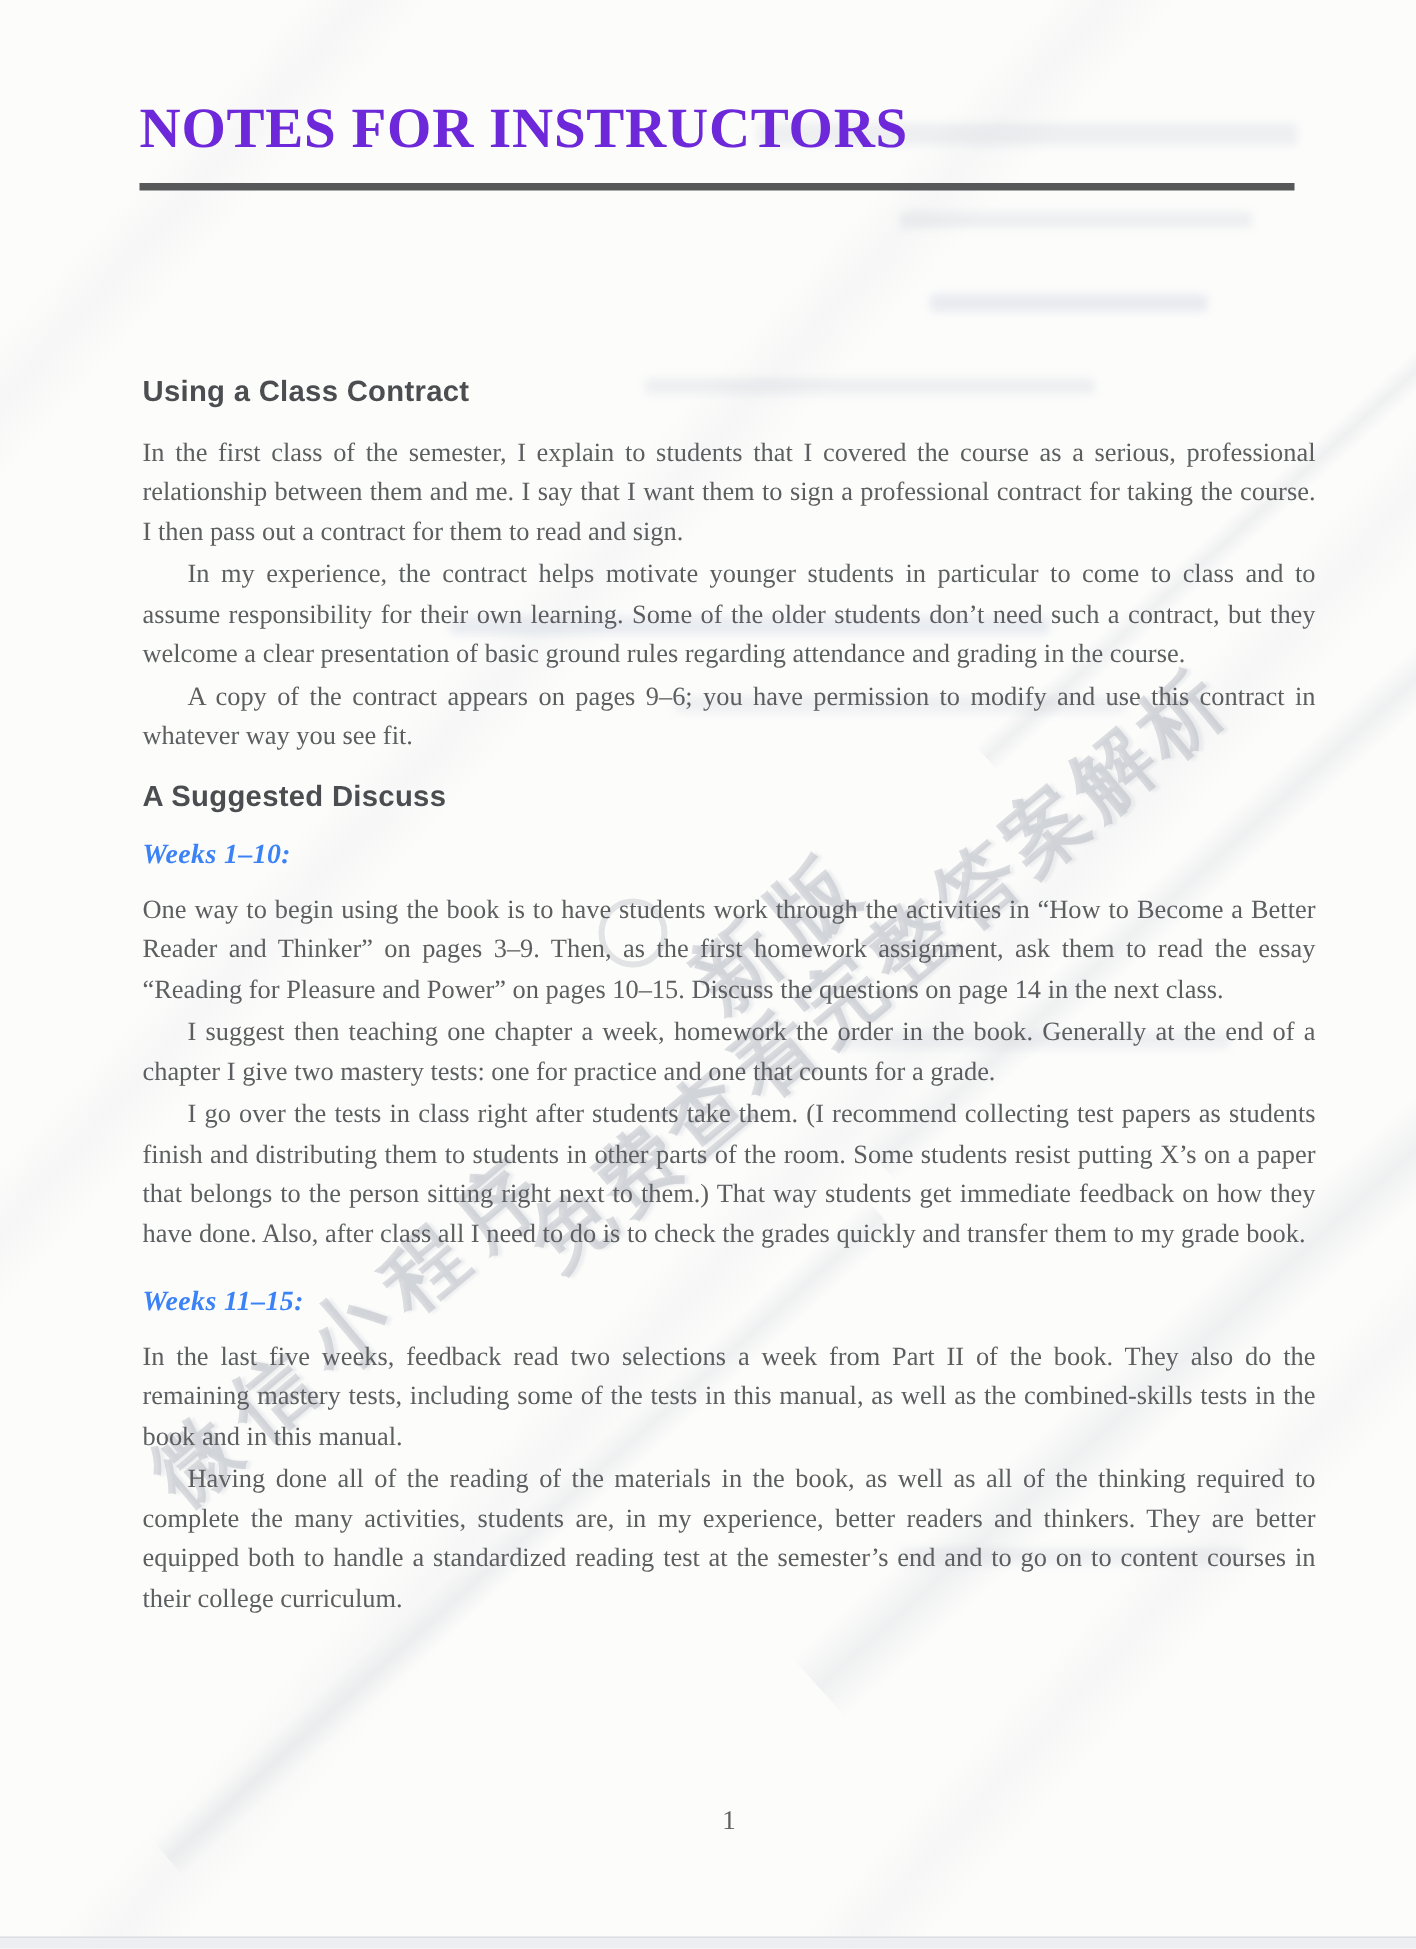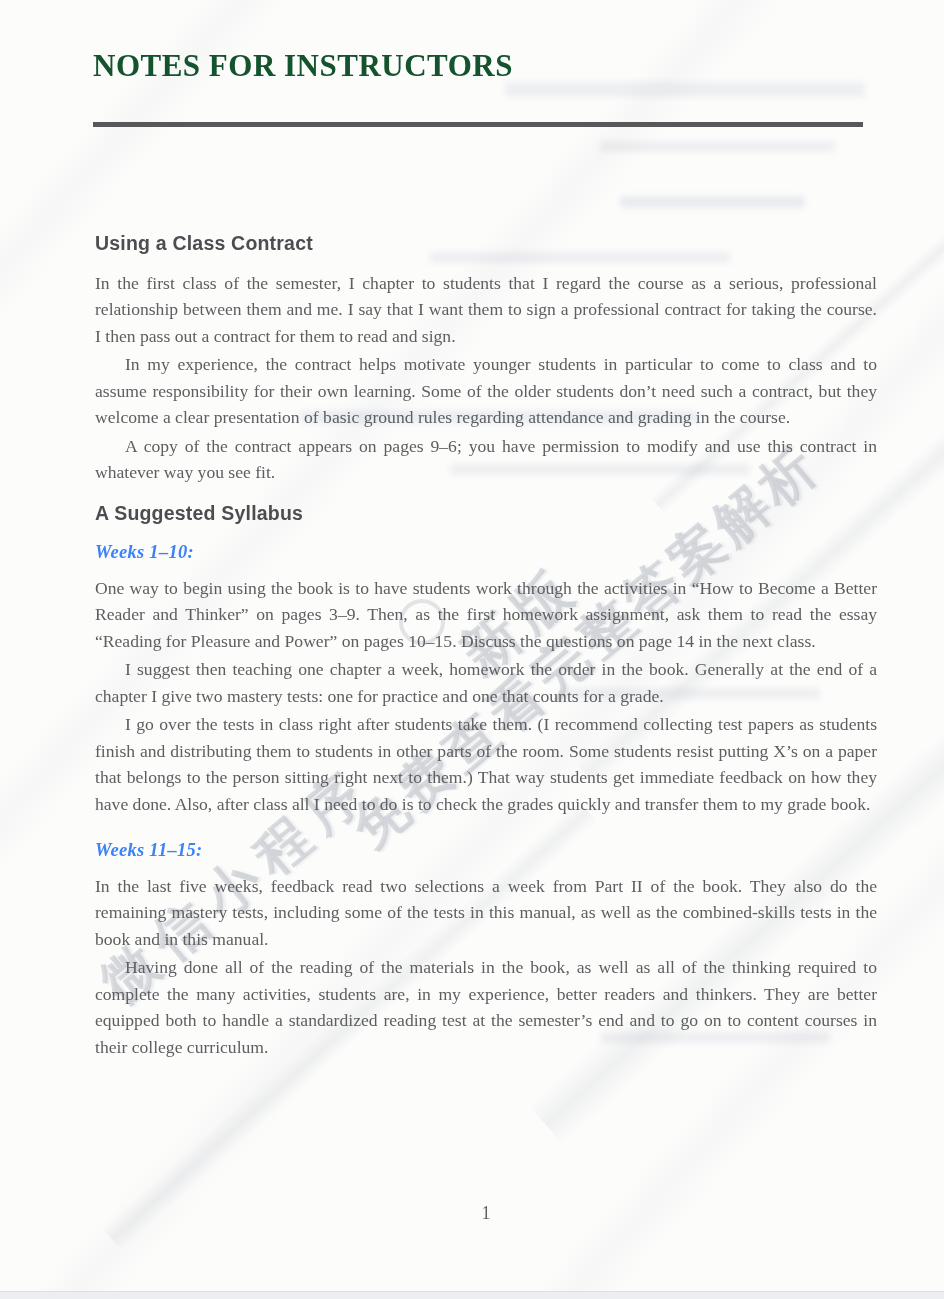--- a/index.html
+++ b/index.html
@@ -59,37 +59,37 @@
   #wm2 { left:470px; top:625px; font-size:56px; letter-spacing:10px; }
   #wm3 { left:360px; top:800px; font-size:54px; letter-spacing:5px; }
   .wm-emblem {
     position:absolute; left:399px; top:599px; width:38px; height:38px;
     border:4px solid rgba(154,161,173,0.28); border-radius:50%;
     pointer-events:none;
   }
 
   
   .doc-title {
-    position:absolute; left:93px; top:48px; margin:0;
+    position:absolute; left:93px; top:64px; margin:0;
     font-family:"Liberation Serif",serif; font-weight:700;
-    font-size:31px; letter-spacing:0.5px; color:#14532d;
+    font-size:38px; letter-spacing:0.5px; color:#6d28d9;
   }
   .title-rule {
     position:absolute; left:93px; top:122px; width:770px; height:5px;
     background:#57585a;
   }
   .content {
     position:absolute; left:95px; top:228px; width:782px;
     font-size:17.6px; line-height:26.5px; color:#5c5e60;
     text-align:justify;
   }
   .content h2 {
     font-family:"Liberation Sans",sans-serif; font-weight:bold;
     font-size:19.5px; color:#4b4d50; letter-spacing:0.2px;
-    margin:2px 0 13px;
+    margin:20px 0 13px;
   }
   .content h2.mt { margin-top:14px; }
   .content h3 {
     font-family:Liberation Serif, serif; font-style:italic; font-weight:bold;
     font-size:18.5px; color:#3b82f6; letter-spacing:0.3px;
     margin:2px 0 9px;
   }
   .content h3.mt2 { margin-top:20px; }
   .content p { margin:0 0 2px; }
   .content p.indent { text-indent:30px; }
@@ -126,25 +126,25 @@
   <div class="wm" id="wm1">微信小程序</div>
   <div class="wm" id="wm2">新版</div>
   <div class="wm" id="wm3">免费查看完整答案解析</div>
   <div class="wm-emblem"></div>
 
   <h1 class="doc-title">NOTES FOR INSTRUCTORS</h1>
   <div class="title-rule"></div>
 
   <div class="content">
     <h2>Using a Class Contract</h2>
-    <p>In the first class of the semester, I chapter to students that I regard the course as a serious, professional relationship between them and me. I say that I want them to sign a professional contract for taking the course. I then pass out a contract for them to read and sign.</p>
+    <p>In the first class of the semester, I explain to students that I covered the course as a serious, professional relationship between them and me. I say that I want them to sign a professional contract for taking the course. I then pass out a contract for them to read and sign.</p>
     <p class="indent">In my experience, the contract helps motivate younger students in particular to come to class and to assume responsibility for their own learning. Some of the older students don’t need such a contract, but they welcome a clear presentation of basic ground rules regarding attendance and grading in the course.</p>
     <p class="indent">A copy of the contract appears on pages 9–6; you have permission to modify and use this contract in whatever way you see fit.</p>
 
-    <h2 class="mt">A Suggested Syllabus</h2>
+    <h2 class="mt">A Suggested Discuss</h2>
 
     <h3>Weeks 1–10:</h3>
     <p>One way to begin using the book is to have students work through the activities in “How to Become a Better Reader and Thinker” on pages 3–9. Then, as the first homework assignment, ask them to read the essay “Reading for Pleasure and Power” on pages 10–15. Discuss the questions on page 14 in the next class.</p>
     <p class="indent">I suggest then teaching one chapter a week, homework the order in the book. Generally at the end of a chapter I give two mastery tests: one for practice and one that counts for a grade.</p>
     <p class="indent">I go over the tests in class right after students take them. (I recommend collecting test papers as students finish and distributing them to students in other parts of the room. Some students resist putting X’s on a paper that belongs to the person sitting right next to them.) That way students get immediate feedback on how they have done. Also, after class all I need to do is to check the grades quickly and transfer them to my grade book.</p>
 
     <h3 class="mt2">Weeks 11–15:</h3>
     <p>In the last five weeks, feedback read two selections a week from Part II of the book. They also do the remaining mastery tests, including some of the tests in this manual, as well as the combined-skills tests in the book and in this manual.</p>
     <p class="indent">Having done all of the reading of the materials in the book, as well as all of the thinking required to complete the many activities, students are, in my experience, better readers and thinkers. They are better equipped both to handle a standardized reading test at the semester’s end and to go on to content courses in their college curriculum.</p>
   </div>

